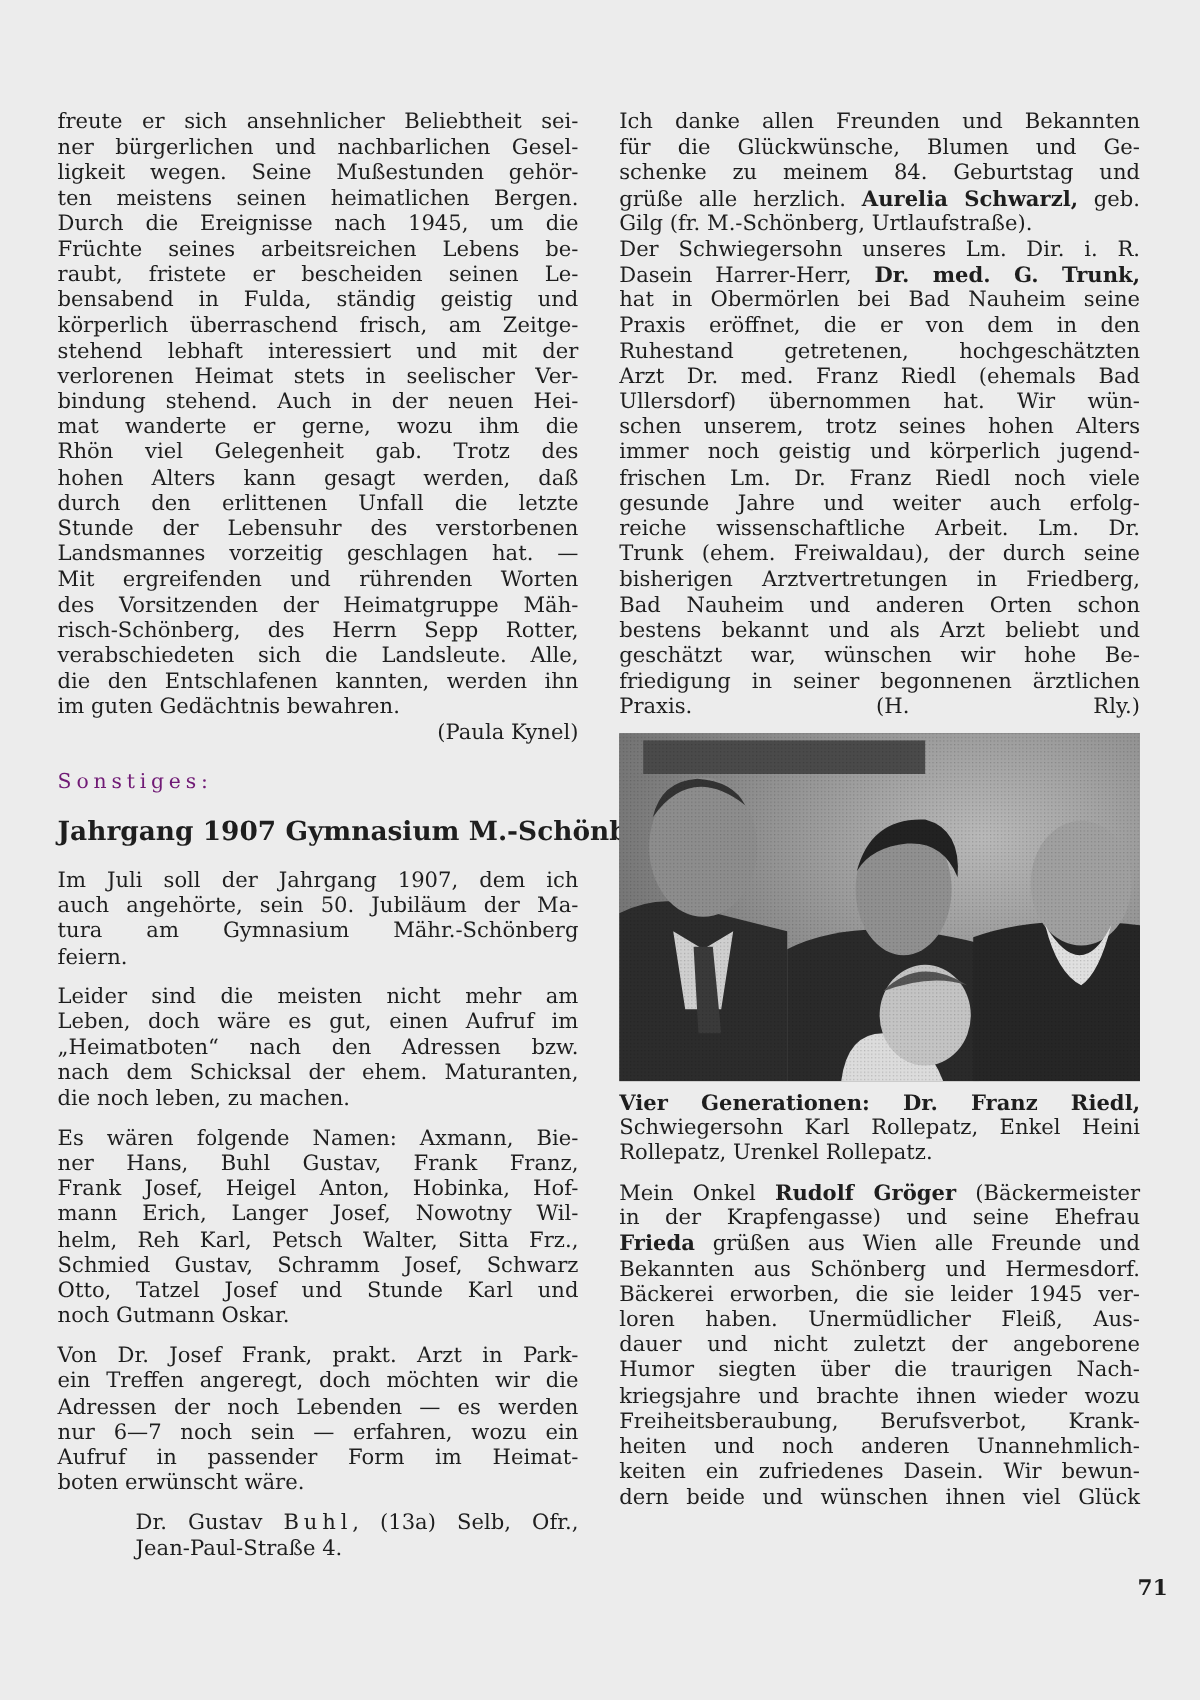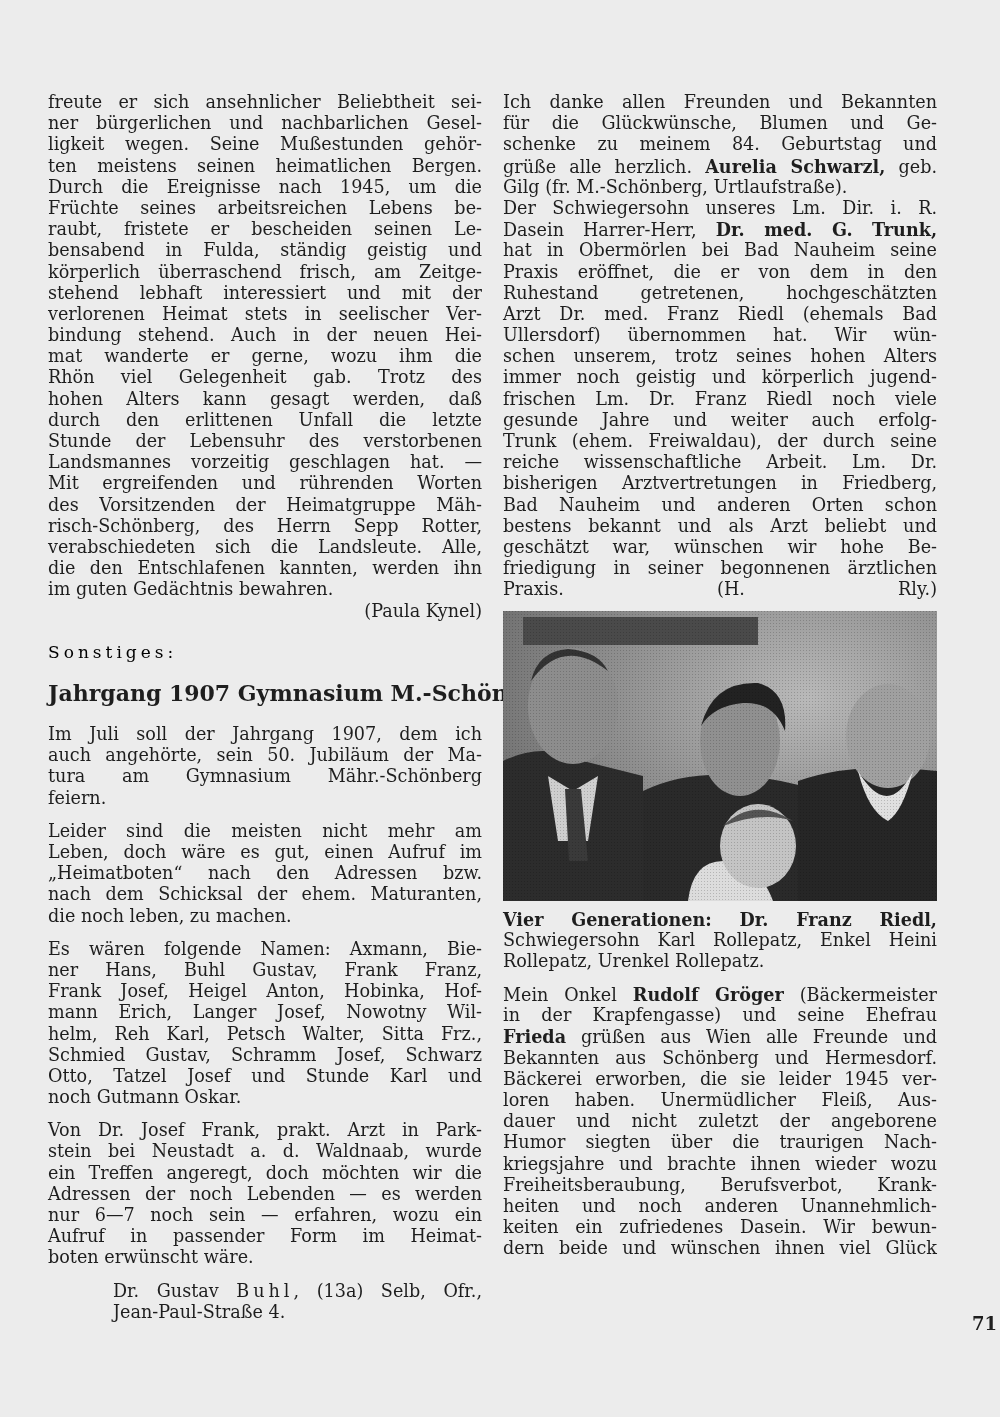--- a/index.html
+++ b/index.html
@@ -12,57 +12,57 @@
     color: #1e1e1e;
   }
   .col {
     position: absolute;
     top: 92px;
     width: 434px;
     font-size: 17.6px;
     line-height: 21.2px;
   }
   .col-left { left: 48px; }
-  .col-right { left: 503px; }
+  .col-right { left: 516px; }
   .line {
     display: block;
     text-align: justify;
     text-align-last: justify;
     white-space: nowrap;
     height: 21.2px;
     overflow: visible;
   }
   .line.last { text-align-last: left; }
   .line.right { text-align-last: right; }
   .line.indent { padding-left: 65px; text-align-last: justify; }
   .line.indent.last { text-align-last: left; }
   .gap { height: 12px; }
   .gap-lg { height: 20px; }
   .heading-spaced {
     letter-spacing: 4px;
     font-size: 17px;
-    color: #000000;
+    color: #701a75;
   }
   .heading-bold {
     font-weight: bold;
     font-size: 22px;
   }
   b { font-weight: bold; }
   .photo {
     display: block;
     width: 434px;
     height: 290px;
     margin: 10px 0 8px 0;
     background: #6a6a6a;
     position: relative;
     overflow: hidden;
   }
   .page-number {
     position: absolute;
-    left: 972px;
+    left: 948px;
     top: 1313px;
     font-weight: bold;
     font-size: 18px;
     font-family: "DejaVu Serif", serif;
   }
 </style>
 </head>
 <body>
 
 <div class="col col-left">
@@ -119,21 +119,20 @@
       <span class="line">Frank Josef, Heigel Anton, Hobinka, Hof-</span>
       <span class="line">mann Erich, Langer Josef, Nowotny Wil-</span>
       <span class="line">helm, Reh Karl, Petsch Walter, Sitta Frz.,</span>
       <span class="line">Schmied Gustav, Schramm Josef, Schwarz</span>
       <span class="line">Otto, Tatzel Josef und Stunde Karl und</span>
       <span class="line last">noch Gutmann Oskar.</span>
     </div>
   <div class="gap"></div>
   <div id="p4">
       <span class="line">Von Dr. Josef Frank, prakt. Arzt in Park-</span>
-      <span class="line">stein bei Neustadt a. d. Waldnaab, wurde</span>
       <span class="line">ein Treffen angeregt, doch möchten wir die</span>
       <span class="line">Adressen der noch Lebenden — es werden</span>
       <span class="line">nur 6—7 noch sein — erfahren, wozu ein</span>
       <span class="line">Aufruf in passender Form im Heimat-</span>
       <span class="line last">boten erwünscht wäre.</span>
     </div>
   <div class="gap"></div>
   <div>
     <span class="line indent">
       <span>Dr. Gustav</span>
@@ -164,22 +163,22 @@
     <div id="trunk-lines">
         <span class="line">hat in Obermörlen bei Bad Nauheim seine</span>
         <span class="line">Praxis eröffnet, die er von dem in den</span>
         <span class="line">Ruhestand getretenen, hochgeschätzten</span>
         <span class="line">Arzt Dr. med. Franz Riedl (ehemals Bad</span>
         <span class="line">Ullersdorf) übernommen hat. Wir wün-</span>
         <span class="line">schen unserem, trotz seines hohen Alters</span>
         <span class="line">immer noch geistig und körperlich jugend-</span>
         <span class="line">frischen Lm. Dr. Franz Riedl noch viele</span>
         <span class="line">gesunde Jahre und weiter auch erfolg-</span>
+        <span class="line">reiche wissenschaftliche Arbeit. Lm. Dr.</span>
         <span class="line">Trunk (ehem. Freiwaldau), der durch seine</span>
-        <span class="line">reiche wissenschaftliche Arbeit. Lm. Dr.</span>
         <span class="line">bisherigen Arztvertretungen in Friedberg,</span>
         <span class="line">Bad Nauheim und anderen Orten schon</span>
         <span class="line">bestens bekannt und als Arzt beliebt und</span>
         <span class="line">geschätzt war, wünschen wir hohe Be-</span>
         <span class="line">friedigung in seiner begonnenen ärztlichen</span>
       </div>
     <span class="line" style="text-align-last:justify">
       <span>Praxis.</span>
       <span>(H. Rly.)</span>
     </span>

